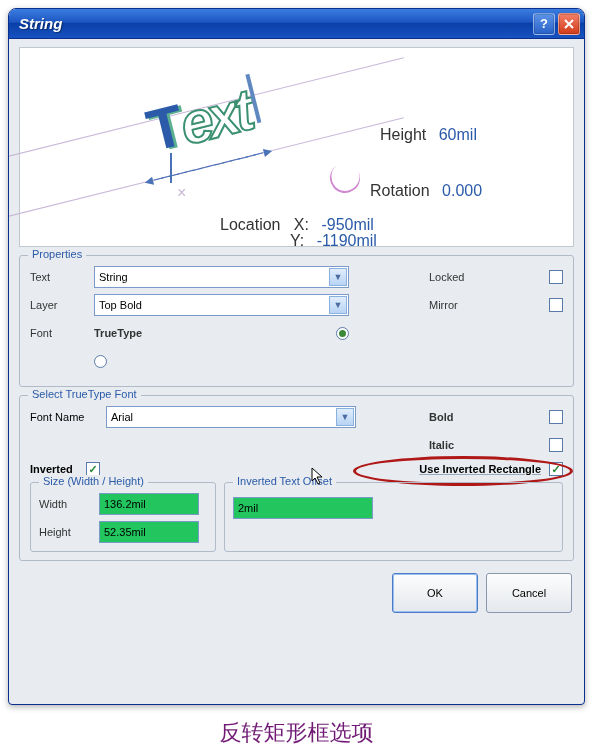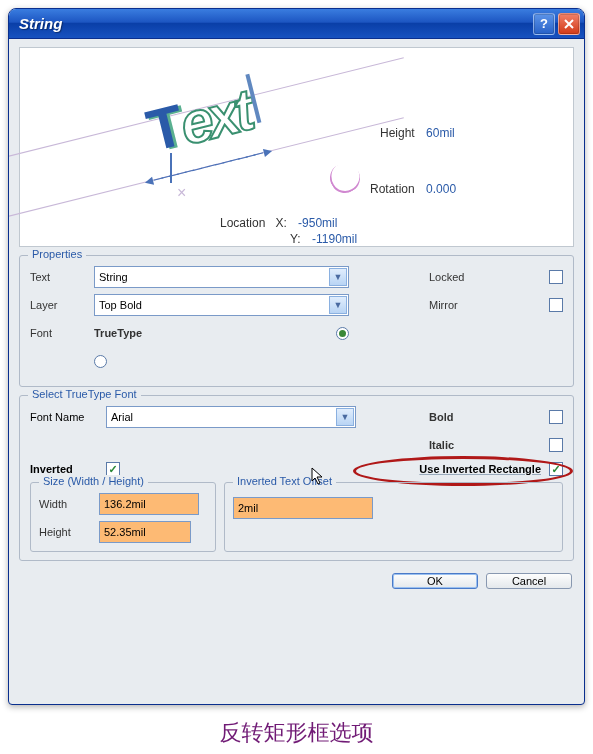--- a/index.html
+++ b/index.html
@@ -18,59 +18,59 @@
 
 .preview { height: 200px; position: relative; background: #fff; margin-bottom: 8px; border: 1px solid #c0c8d0; }
 .diag-line { position: absolute; width: 420px; height: 1px; background: #c8b8d8; left: -30px; top: 120px; transform: rotate(-14deg); }
 .diag-line2 { position: absolute; width: 420px; height: 1px; background: #c8b8d8; left: -30px; top: 60px; transform: rotate(-14deg); }
 .textlogo { position: absolute; left: 130px; top: 38px; font-size: 58px; font-weight: bold; transform: rotate(-14deg); letter-spacing: -5px; }
 .t-letter { color: #5ab090; font-family: Arial; font-weight: 900; position: relative; }
 .t-letter::before { content: 'T'; position: absolute; left: -3px; top: -3px; color: #2a5aa8; }
 .ext { color: #fff; -webkit-text-stroke: 2px #3a9070; font-family: Arial; font-style: italic; }
 .cursor-line { display: inline-block; width: 4px; height: 50px; background: #6088c0; margin-left: 6px; vertical-align: 4px; }
 .arrows-h { position: absolute; left: 120px; top: 110px; color: #4a72b8; font-size: 14px; transform: rotate(-14deg); letter-spacing: -2px; }
-.p-label { position: absolute; color: #333; font-size: 12px; }
+.p-label { position: absolute; color: #333; font-size: 16px; }
 .p-height { left: 360px; top: 78px; }
 .p-rot { left: 350px; top: 134px; }
 .p-loc { left: 200px; top: 168px; }
 .p-y { left: 200px; top: 184px; }
 .p-val { color: #2a5aa8; margin-left: 8px; }
 .arc { position: absolute; left: 310px; top: 115px; width: 30px; height: 30px; border: 2px solid #d088d0; border-right: none; border-top: none; border-radius: 50%; transform: rotate(-30deg); }
 .arr-up { position: absolute; left: 150px; top: 105px; width: 2px; height: 30px; background: #4a72b8; }
 .cross { position: absolute; left: 157px; top: 136px; color: #c8b8d8; font-size: 16px; }
 
 
 .group { border: 1px solid #b0bac8; border-radius: 3px; padding: 10px 10px 8px 10px; margin-bottom: 8px; position: relative; }
 .group-title { position: absolute; top: -8px; left: 8px; background: #e8ecf0; padding: 0 4px; color: #2a5aa8; font-size: 11px; }
 
 .row { display: flex; align-items: center; margin-bottom: 6px; min-height: 22px; }
 .lbl { width: 64px; color: #333; }
 .lbl2 { width: 60px; color: #333; }
 
 .combo { position: relative; flex: 0 0 255px; height: 22px; background: #fff; border: 1px solid #7a9ac8; display: flex; align-items: center; padding: 0 4px; }
 .combo-btn { position: absolute; right: 1px; top: 1px; width: 18px; height: 18px; background: linear-gradient(#e0edfc, #b8d4f4); border: 1px solid #8ab0e0; display: flex; align-items: center; justify-content: center; color: #4a6aa0; font-size: 9px; }
-input.txt { height: 22px; background: #fdba74; border: 1px solid #7a9ac8; padding: 0 4px; font-size: 11px; }
+input.txt { height: 22px; background: #22c55e; border: 1px solid #7a9ac8; padding: 0 4px; font-size: 11px; }
 
 .chk { width: 14px; height: 14px; border: 1px solid #5a7aa8; background: #fff; display: inline-flex; align-items: center; justify-content: center; color: #2a8838; font-size: 11px; font-weight: bold; }
 .radio { width: 13px; height: 13px; border: 1px solid #5a7aa8; border-radius: 50%; background: #fff; display: inline-flex; align-items: center; justify-content: center; }
 .radio.sel::after { content: ''; width: 7px; height: 7px; background: #3a8838; border-radius: 50%; }
 
 .rt-col { display: flex; align-items: center; width: 134px; }
 .rt-lbl { flex: 1; color: #333; }
 
 .inv-row { display: flex; align-items: center; margin: 6px 0; }
 .circled { position: absolute; border: 3px solid #b01818; border-radius: 50%; width: 220px; height: 30px; pointer-events: none; }
 
 .subgroup { border: 1px solid #b0bac8; border-radius: 3px; padding: 10px 8px 8px 8px; position: relative; }
 .sub-title { position: absolute; top: -8px; left: 8px; background: #e8ecf0; padding: 0 4px; color: #2a5aa8; font-size: 11px; }
 
 .just-grid { display: grid; grid-template-columns: repeat(3, 20px); grid-template-rows: repeat(3, 20px); gap: 6px; justify-content: center; }
 
 .btnbar { display: flex; justify-content: flex-end; gap: 8px; padding: 4px 2px 0 0; }
-.btn { width: 86px; height: 16px; background: linear-gradient(#fdfdfd, #e4e8ec); border: 1px solid #8898b0; border-radius: 3px; font-size: 11px; }
+.btn { width: 86px; height: 40px; background: linear-gradient(#fdfdfd, #e4e8ec); border: 1px solid #8898b0; border-radius: 3px; font-size: 11px; }
 .btn.primary { border: 1px solid #4a7ac8; box-shadow: 0 0 0 1px #9ac0f0 inset; }
 
 .mouse-cursor { position: absolute; width: 14px; height: 20px; pointer-events: none; }
 
 .caption { position: absolute; left: 0; width: 593px; top: 718px; text-align: center; font-size: 22px; color: #701a75; }
 </style>
 </head>
 <body>
 
 <div class="dialog">
@@ -174,39 +174,39 @@
       </div>
       <div class="row">
         <div style="flex:1"></div>
         <div class="rt-col">
           <span class="rt-lbl" style="font-weight:bold;">Italic</span>
           <div class="chk"></div>
         </div>
       </div>
 
       <div class="inv-row" style="position:relative;">
-        <span style="width:76px;font-weight:bold;">Inverted</span>
+        <span style="width:56px;font-weight:bold;">Inverted</span>
         <div class="chk">✓</div>
         <div style="flex:1"></div>
         <span style="font-weight:bold;text-decoration:underline;text-decoration-color:#9ab;margin-right:8px;">Use Inverted Rectangle</span>
         <div class="chk">✓</div>
         <div class="circled" style="right:-10px;top:-6px;"></div>
       </div>
 
       <div style="display:flex;gap:8px;margin-top:6px;">
 
         <div class="subgroup" style="flex:0 0 186px;">
           <div class="sub-title">Size (Width / Height)</div>
           <div class="row">
             <div class="lbl2">Width</div>
             <input class="txt" style="width: 100px;" value="136.2mil">
           </div>
           <div class="row" style="margin-bottom:0;">
             <div class="lbl2">Height</div>
-            <input class="txt" style="width: 92px;" value="52.35mil">
+            <input class="txt" style="width: 100px;" value="52.35mil">
           </div>
         </div>
 
 
         <div class="subgroup" style="flex:1;position:relative;">
           <div class="sub-title">Inverted Text Offset</div>
           <input class="txt" style="width: 140px; margin-top: 4px;" value="2mil">
           <svg class="mouse-cursor" style="left:86px;top:-16px;" viewBox="0 0 14 20">
               <path d="M1 1 L1 14 L4 11 L7 17 L9 16 L6 10 L11 10 Z" fill="#fff" stroke="#000" stroke-width="1"></path>
             </svg>

